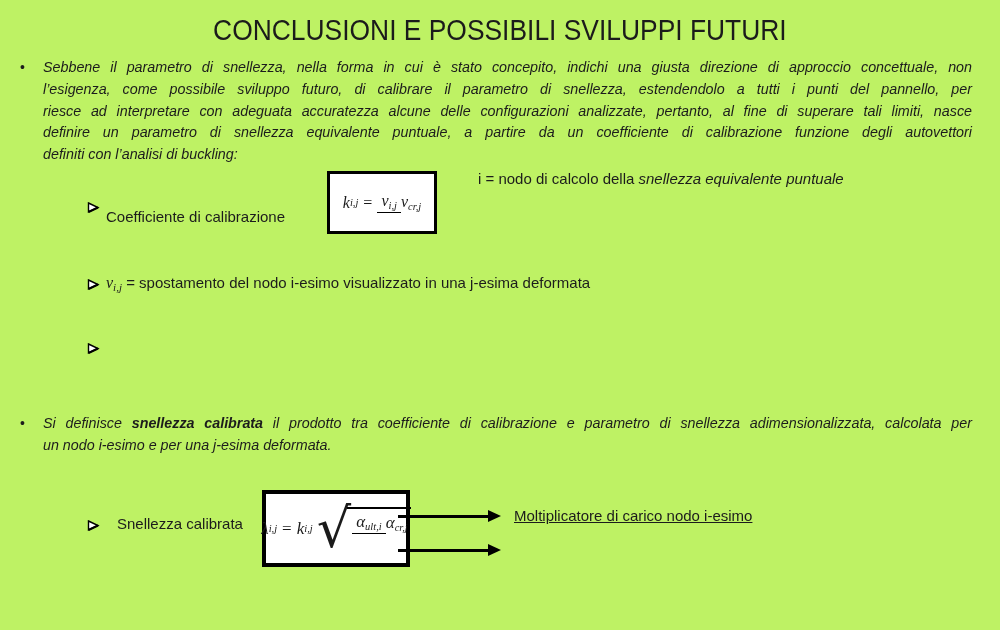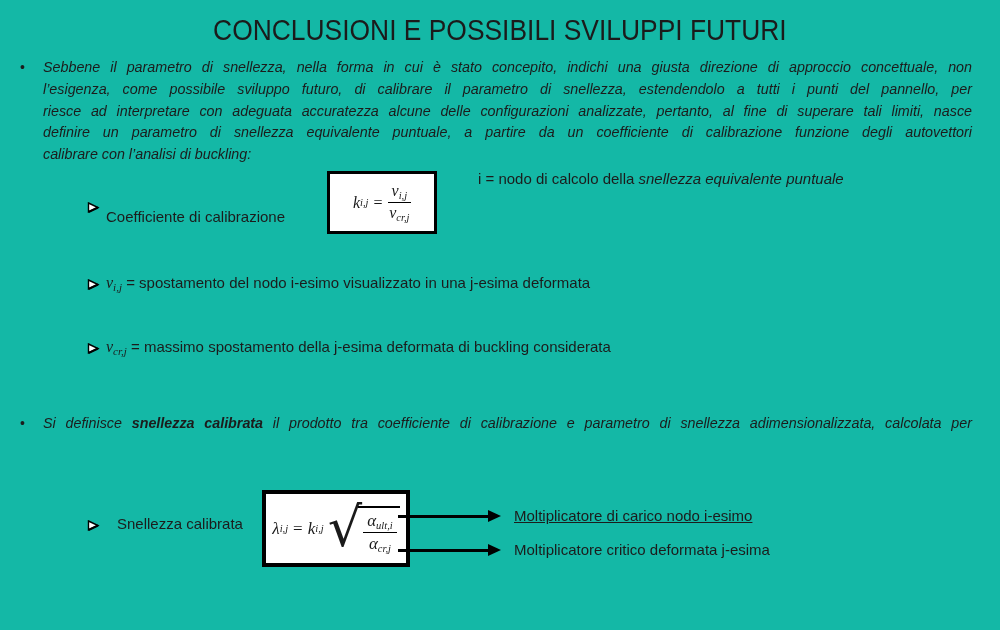--- a/index.html
+++ b/index.html
@@ -1,19 +1,19 @@
 <!DOCTYPE html>
 <html><head>
 <meta charset="utf-8">
 <style>
   * { margin:0; padding:0; box-sizing:border-box; }
   html,body { background:#ffffff; }
   body { width:1000px; height:630px; overflow:hidden;
          font-family:"Liberation Sans", sans-serif; color:#1c1c1c; }
-  .slide { position:relative; width:1000px; height:630px; background:#14b8a6; }
+  .slide { position:relative; width:1000px; height:630px; background:#bef264; }
 
   
   .title { position:absolute; top:13px; left:0; width:1000px; text-align:center;
            font-size:30px; font-weight:400; color:#1b1b1b; white-space:nowrap; }
   .title-inner { display:inline-block; transform:scaleX(0.88); transform-origin:center; }
 
   
   .dot { position:absolute; font-size:14px; color:#1c1c1c; }
   .para { position:absolute; left:43px; width:929px; font-size:14.3px;font-style:italic; }
   .para .ln { line-height:21.8px; }
@@ -33,21 +33,21 @@
 
   
   .fbox { position:absolute; border:3px solid #000; background:#fff;
           display:flex; align-items:center; justify-content:center; }
   .fbox2 { border-width:4px; }
   .math { font-family:"Liberation Serif", serif; font-style:italic; font-size:16px; color:#1a1a1a;
           display:inline-flex; align-items:center; white-space:nowrap; }
   .msub { font-size:10.5px; vertical-align:-3px; font-style:italic; }
   .base { display:inline-block; }
   .eq { font-style:normal; padding:0 5px; }
-  .frac { display:inline-flex; flex-direction:column; text-align:center; }
+  .frac { display:inline-flex; flex-direction:row; text-align:center; }
   .num { border-bottom:1.4px solid #000; padding:0 4px 1px; }
   .den { padding-top:1px; }
   .sqrt { display:inline-flex; align-items:flex-start; margin-left:4px; }
   .rad { font-style:normal; font-size:54px; line-height:50px; font-family:"DejaVu Sans", sans-serif;
          margin-right:-4px; }
   .radicand { border-top:2px solid #000; margin-top:3px; padding:3px 3px 0 5px; }
 
   
   .aline { position:absolute; height:3.4px; background:#000; }
   .ahead { position:absolute; width:0; height:0;
@@ -61,21 +61,21 @@
   <div class="title">
     <span class="title-inner">CONCLUSIONI E POSSIBILI SVILUPPI FUTURI</span>
   </div>
 
   <span class="dot" style="left:20px; top:59px;">•</span>
   <div class="para" style="top:57px;">
     <div class="ln jline">Sebbene il parametro di snellezza, nella forma in cui è stato concepito, indichi una giusta direzione di approccio concettuale, non</div>
     <div class="ln jline">l’esigenza, come possibile sviluppo futuro, di calibrare il parametro di snellezza, estendendolo a tutti i punti del pannello, per</div>
     <div class="ln jline">riesce ad interpretare con adeguata accuratezza alcune delle configurazioni analizzate, pertanto, al fine di superare tali limiti, nasce</div>
     <div class="ln jline">definire un parametro di snellezza equivalente puntuale, a partire da un coefficiente di calibrazione funzione degli autovettori</div>
-    <div class="ln lline">calibrare con l’analisi di buckling:</div>
+    <div class="ln lline">definiti con l’analisi di buckling:</div>
   </div>
 
   <svg class="abul" style="left:87px; top:201px;" viewBox="0 0 13 13">
     <polygon points="1.5,2 11,6.5 1.5,11" fill="#ffffff" stroke="#000000" stroke-width="1.4"></polygon>
     <line x1="1.5" y1="11" x2="11" y2="6.5" stroke="#000000" stroke-width="2"></line>
   </svg>
   <div class="lbl" style="left:106px; top:208px;">Coefficiente di calibrazione</div>
 
   <div class="fbox" style="left:327px; top:171px; width:110px; height:63px;">
     <span class="math">
@@ -94,25 +94,25 @@
   <svg class="abul" style="left:87px; top:278px;" viewBox="0 0 13 13">
     <polygon points="1.5,2 11,6.5 1.5,11" fill="#ffffff" stroke="#000000" stroke-width="1.4"></polygon>
     <line x1="1.5" y1="11" x2="11" y2="6.5" stroke="#000000" stroke-width="2"></line>
   </svg>
   <div class="lbl" style="left:106px; top:274px;"><span class="seg-m">v</span><span class="seg-sub">i,j</span><span> = spostamento del nodo i-esimo visualizzato in una j-esima deformata</span></div>
 
   <svg class="abul" style="left:87px; top:342px;" viewBox="0 0 13 13">
     <polygon points="1.5,2 11,6.5 1.5,11" fill="#ffffff" stroke="#000000" stroke-width="1.4"></polygon>
     <line x1="1.5" y1="11" x2="11" y2="6.5" stroke="#000000" stroke-width="2"></line>
   </svg>
-  <div class="lbl" style="left:106px; top:338px;"><span class="seg-m">v</span><span class="seg-sub">cr,j</span><span> = massimo spostamento della j-esima deformata di buckling considerata</span></div>
 
   <span class="dot" style="left:20px; top:415px;">•</span>
   <div class="para" style="top:413px;">
     <div class="ln jline"><span>Si definisce </span><span class="seg-b">snellezza calibrata</span><span> il prodotto tra coefficiente di calibrazione e parametro di snellezza adimensionalizzata, calcolata per</span></div>
+    <div class="ln lline">un nodo i-esimo e per una j-esima deformata.</div>
   </div>
 
   <svg class="abul" style="left:87px; top:519px;" viewBox="0 0 13 13">
     <polygon points="1.5,2 11,6.5 1.5,11" fill="#ffffff" stroke="#000000" stroke-width="1.4"></polygon>
     <line x1="1.5" y1="11" x2="11" y2="6.5" stroke="#000000" stroke-width="2"></line>
   </svg>
   <div class="lbl" style="left:117px; top:515px;">Snellezza calibrata</div>
 
   <div class="fbox fbox2" style="left:262px; top:490px; width:148px; height:77px;">
     <span class="math" style="font-size:17px;">
@@ -132,15 +132,14 @@
       </span>
     </span>
   </div>
 
   <div class="aline" style="left:398px; top:515px; width:90px;"></div>
   <div class="ahead" style="left:488px; top:510px;"></div>
   <div class="lbl" style="left:514px; top:507px;text-decoration:underline;">Moltiplicatore di carico nodo i-esimo</div>
 
   <div class="aline" style="left:398px; top:549px; width:90px;"></div>
   <div class="ahead" style="left:488px; top:544px;"></div>
-  <div class="lbl" style="left:514px; top:541px;">Moltiplicatore critico deformata j-esima</div>
 
 </div>
 
 </body></html>

